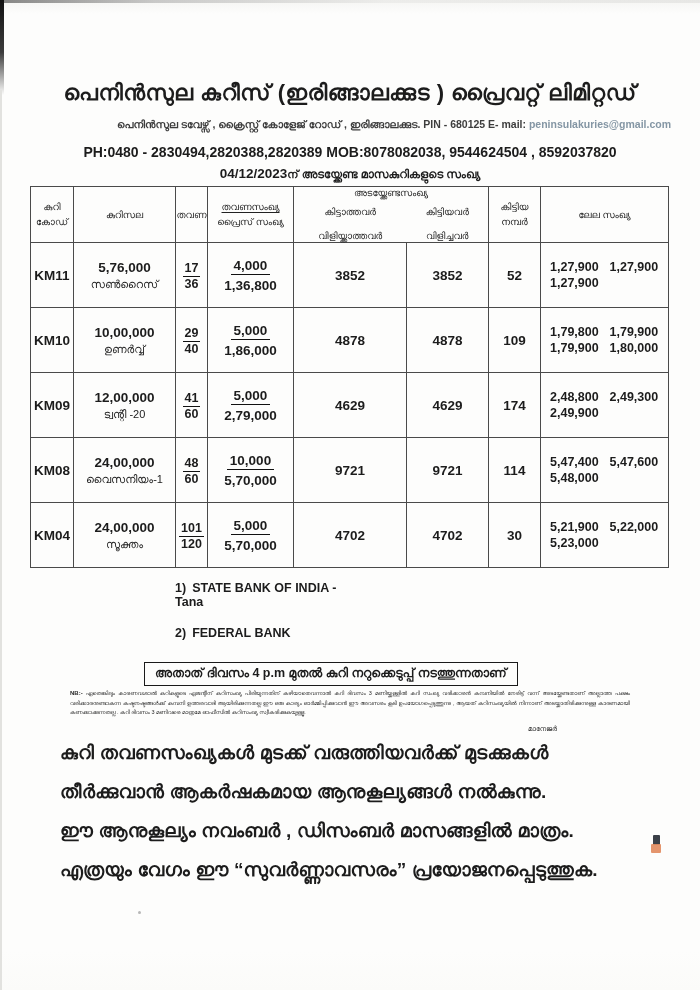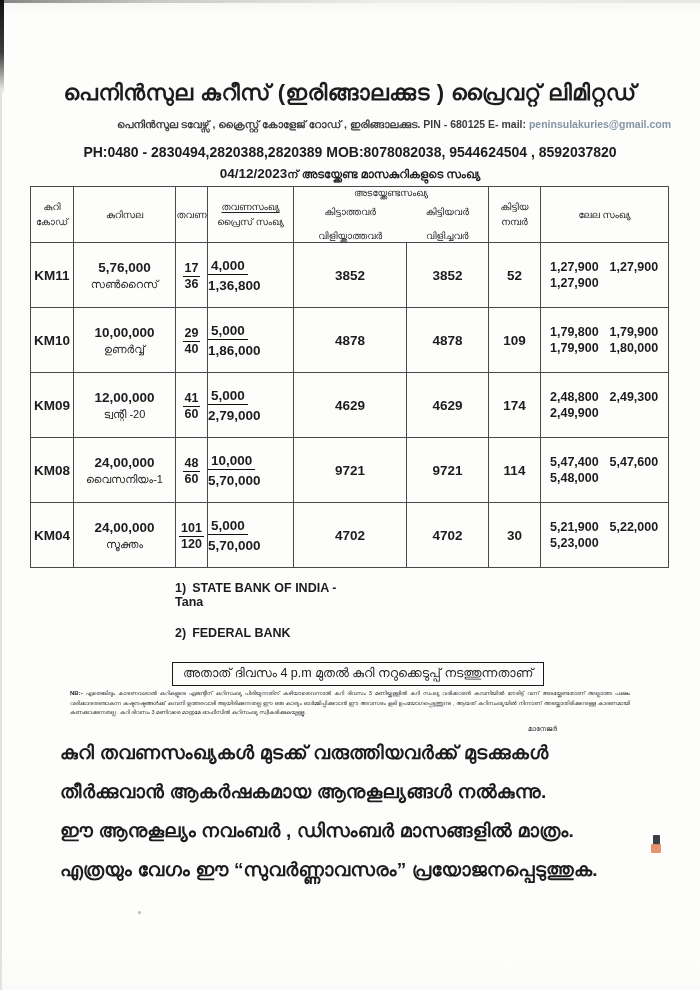--- a/index.html
+++ b/index.html
@@ -41,38 +41,38 @@
   .pay-cols{display:flex;}
   .pay-col{display:flex;flex-direction:column;gap:12px;text-align:center;}
   .pay-col.a{width:58%;}
   .pay-col.b{width:42%;}
   tbody td{height:64px;text-align:center;}
   td.code{font-weight:bold;font-size:13.5px;}
   .amt{font-weight:bold;font-size:13.5px;}
   .kname{font-size:11px;margin-top:3px;}
   .frac{display:inline-flex;flex-direction:column;font-weight:bold;font-size:12.5px;line-height:1.2;justify-content:space-between;}
   .frac .fn{border-bottom:1.6px solid #111;padding:0 2px;}
-  .instwrap{display:flex;flex-direction:column;align-items:flex-start;gap:3px;
+  .instwrap{display:flex;flex-direction:column;align-items:center;gap:3px;
             font-weight:bold;font-size:13.5px;}
   .instwrap .iu{border-bottom:1.6px solid #111;padding:0 3px 1px;}
   td.numc{font-weight:bold;font-size:13.5px;}
   .lela{display:grid;grid-template-columns:repeat(2,1fr);column-gap:4px;row-gap:2px;
         padding:0 3px 0 9px;font-weight:bold;font-size:12.5px;text-align:left;justify-items:start;}
 
   
   .banks{position:absolute;top:581px;left:175px;width:440px;font-size:12.5px;font-weight:bold;}
   .bank{display:flex;align-items:flex-start;}
   .bank+.bank{margin-top:17px;}
   .bank-left{width:177px;}
   .bank-right .ifsc{padding-left:13px;margin-top:2px;}
   .bank .pfx{margin-right:6px;}
 
   
-  .notice{position:absolute;top:662px;left:172px;border:1.6px solid #1a1a1a;
-          padding:3px 10px 4px;font-size:12.5px;font-weight:400;background:#fdfdfc;}
+  .notice{position:absolute;top:662px;left:144px;border:1.6px solid #1a1a1a;
+          padding:3px 10px 4px;font-size:12.5px;font-weight:700;background:#fdfdfc;}
 
   
   .nb{position:absolute;top:689px;left:70px;width:560px;font-size:5.5px;line-height:1.65;
       color:#2a2a2a;text-align:justify;}
   .nb .nb-label{font-weight:bold;font-size:6px;}
   .manager{position:absolute;top:725px;left:528px;font-size:7px;color:#2a2a2a;}
 
   
   .promo{position:absolute;top:741px;left:60px;width:600px;}
   .promo div{font-size:19px;font-weight:600;line-height:24px;margin-bottom:15px;

